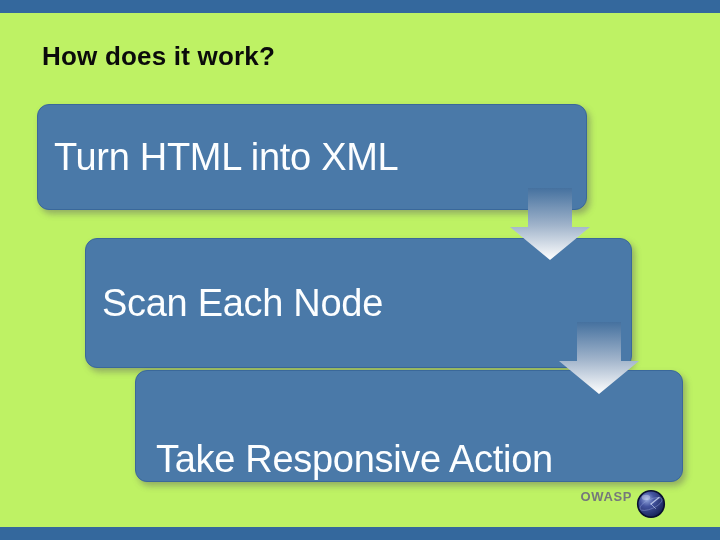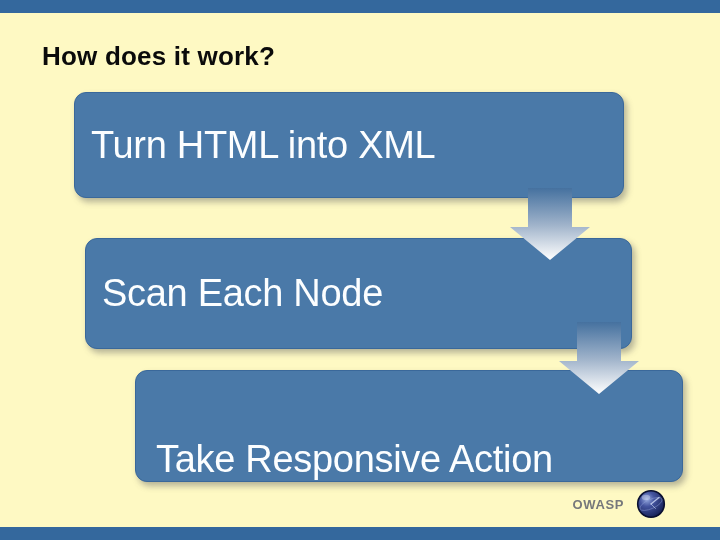--- a/index.html
+++ b/index.html
@@ -1,19 +1,19 @@
 <!DOCTYPE html>
 <html><head>
 <meta charset="utf-8">
 <style>
   html,body{margin:0;padding:0;background:#e8e8e8;}
   .slide{
     position:relative;
     width:720px;height:540px;
-    background:#fef9c3;
+    background:#bef264;
     overflow:hidden;
     font-family:"Liberation Sans",sans-serif;
   }
   .bar{position:absolute;left:0;width:720px;height:13px;background:#34689d;}
   .bar-top{top:0;}
   .bar-bottom{top:527px;}
   .title{
     position:absolute;left:42px;top:41px;
     font-size:26px;font-weight:bold;color:#0b0b0b;
     letter-spacing:0.2px;white-space:nowrap;
@@ -25,29 +25,29 @@
     border-radius:12px;
     box-shadow:3px 4px 6px rgba(95,95,95,0.45);
     color:#fcfeff;
     font-size:38px;
     letter-spacing:-0.3px;
     display:flex;align-items:center;
     padding-left:16px;
     box-sizing:border-box;
     white-space:nowrap;
   }
-  .step1{left:37px;top:92px;width:550px;height:106px;margin-left:37px;}
-  .step2{left:85px;top:238px;width:547px;height:111px;}
+  .step1{left:37px;top:104px;width:550px;height:106px;}
+  .step2{left:85px;top:238px;width:547px;height:130px;}
   .step3{left:135px;top:370px;width:548px;height:112px;padding-left:20px;align-items:flex-end;}
   .arrow{position:absolute;width:80px;height:72px;}
   .arrow1{left:510px;top:188px;}
   .arrow2{left:559px;top:322px;}
   .brand{
     position:absolute;top:489px;right:54px;height:30px;
-    display:flex;align-items:center;gap:12px;
+    display:flex;align-items:flex-start;gap:4px;
   }
   .brand-text{
     font-size:13px;font-weight:bold;color:#76787b;letter-spacing:0.6px;
   }
   .globe{width:30px;height:30px;display:block;}
 </style>
 </head>
 <body>
 
 <div class="slide">

